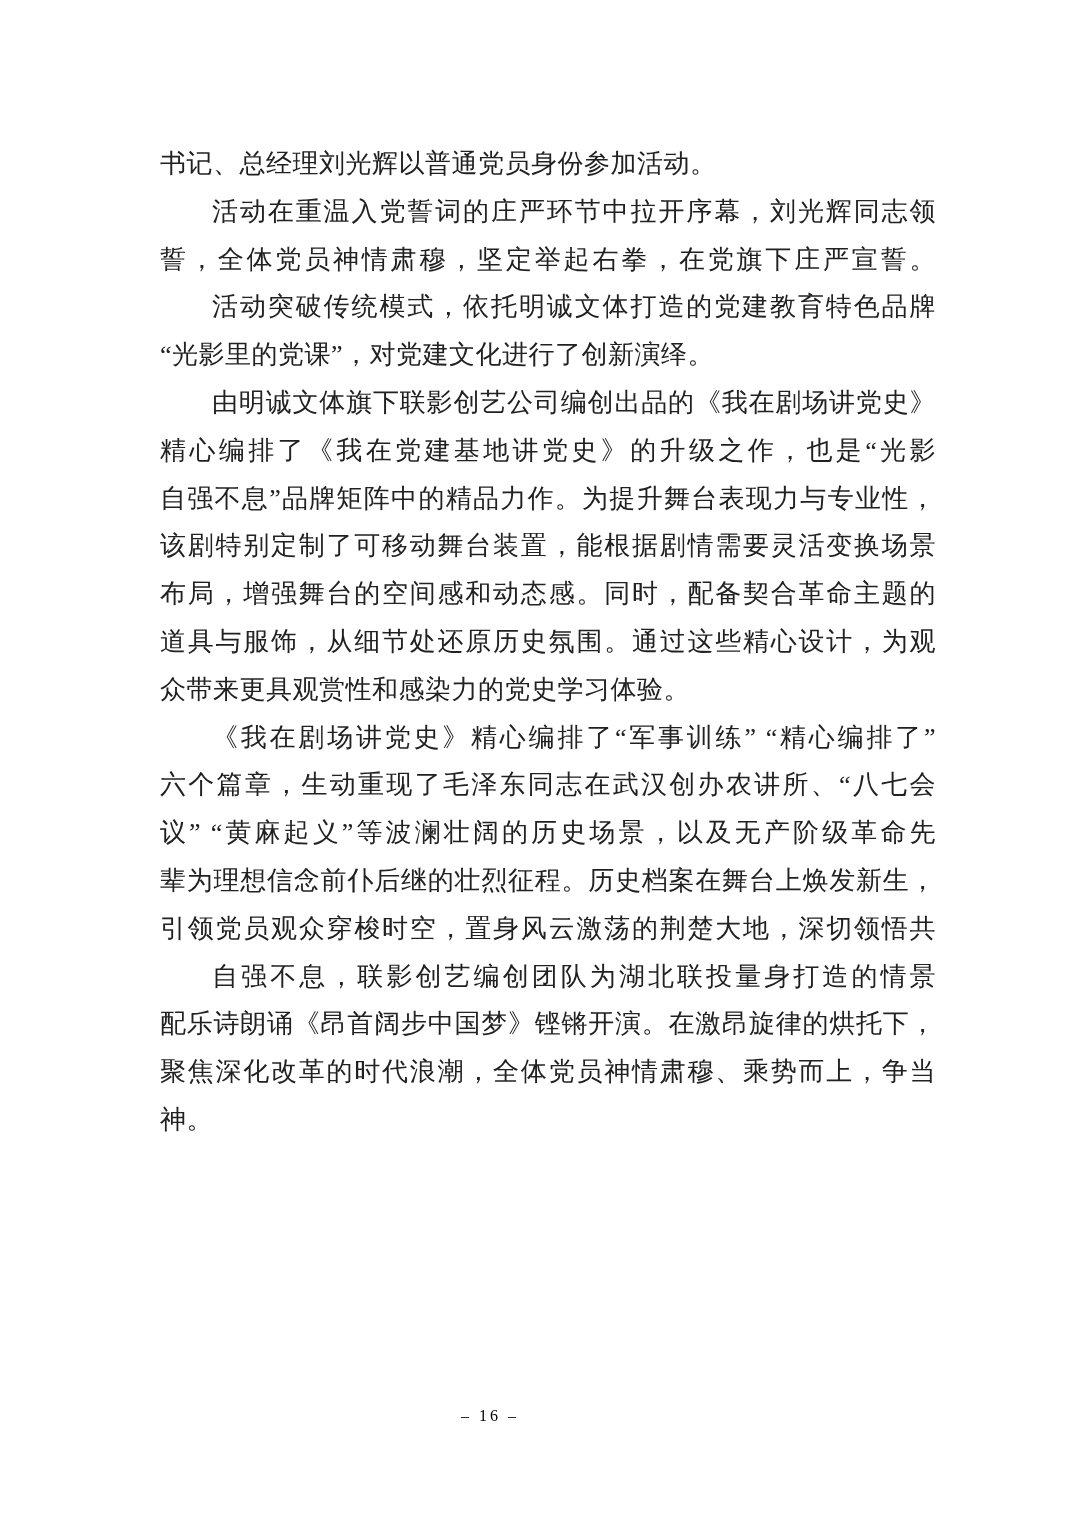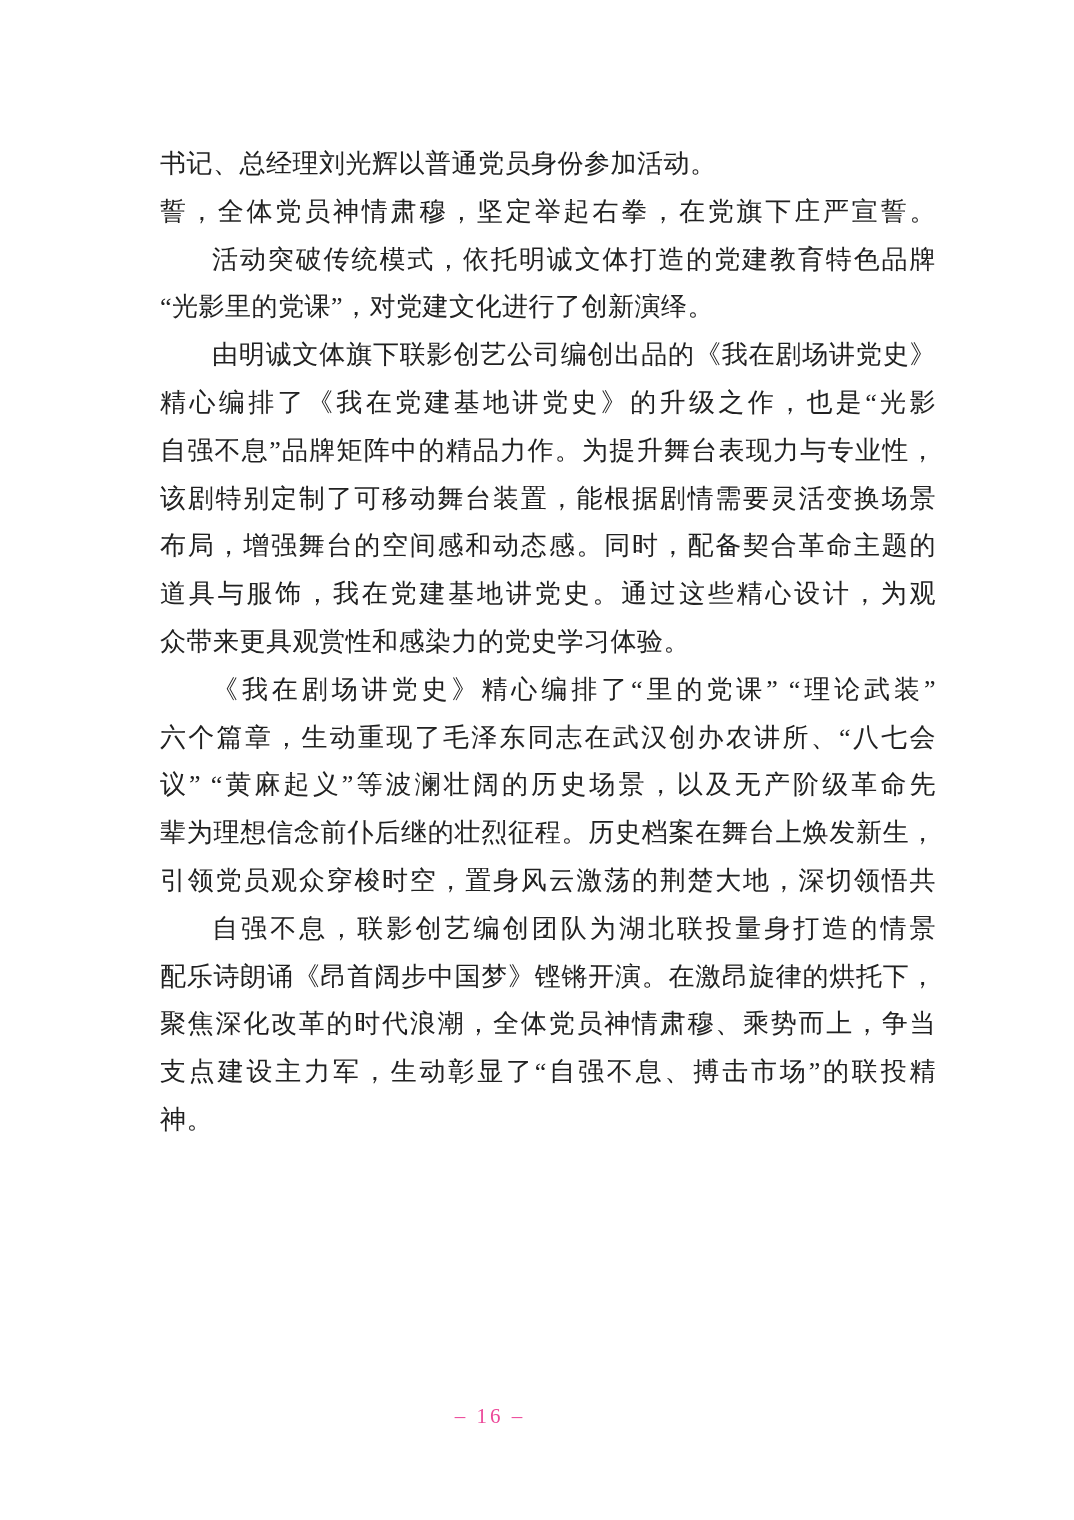--- a/index.html
+++ b/index.html
@@ -47,59 +47,59 @@
   }
   .line.indent {
     text-indent: 2em;
   }
   .footer {
     position: absolute;
     left: 0;
     top: 1400px;
     width: 980px;
     text-align: center;
-    font-size: 21px;
+    font-size: 16px;
     line-height: 32px;
     letter-spacing: 3px;
-    color: #ec4899;
+    color: #000000;
   }
 </style>
 </head>
 <body>
 
 <div class="page">
   <div class="textblock">
       <div class="paragraph">
         <div class="line">书记、总经理刘光辉以普通党员身份参加活动。</div>
       </div>
       <div class="paragraph">
+        <div class="line flush indent">活动在重温入党誓词的庄严环节中拉开序幕，刘光辉同志领</div>
         <div class="line flush">誓，全体党员神情肃穆，坚定举起右拳，在党旗下庄严宣誓。</div>
       </div>
       <div class="paragraph">
         <div class="line flush indent">活动突破传统模式，依托明诚文体打造的党建教育特色品牌</div>
         <div class="line">“光影里的党课”，对党建文化进行了创新演绎。</div>
       </div>
       <div class="paragraph">
         <div class="line flush indent">由明诚文体旗下联影创艺公司编创出品的《我在剧场讲党史》</div>
         <div class="line flush">精心编排了《我在党建基地讲党史》的升级之作，也是“光影</div>
         <div class="line flush">自强不息”品牌矩阵中的精品力作。为提升舞台表现力与专业性，</div>
         <div class="line flush">该剧特别定制了可移动舞台装置，能根据剧情需要灵活变换场景</div>
         <div class="line flush">布局，增强舞台的空间感和动态感。同时，配备契合革命主题的</div>
-        <div class="line flush">道具与服饰，我在党建基地讲党史。通过这些精心设计，为观</div>
+        <div class="line flush">道具与服饰，从细节处还原历史氛围。通过这些精心设计，为观</div>
         <div class="line">众带来更具观赏性和感染力的党史学习体验。</div>
       </div>
       <div class="paragraph">
-        <div class="line flush indent">《我在剧场讲党史》精心编排了“里的党课” “理论武装”</div>
+        <div class="line flush indent">《我在剧场讲党史》精心编排了“军事训练” “精心编排了”</div>
         <div class="line flush">六个篇章，生动重现了毛泽东同志在武汉创办农讲所、“八七会</div>
         <div class="line flush">议” “黄麻起义”等波澜壮阔的历史场景，以及无产阶级革命先</div>
         <div class="line flush">辈为理想信念前仆后继的壮烈征程。历史档案在舞台上焕发新生，</div>
         <div class="line flush">引领党员观众穿梭时空，置身风云激荡的荆楚大地，深切领悟共</div>
       </div>
       <div class="paragraph">
         <div class="line flush indent">自强不息，联影创艺编创团队为湖北联投量身打造的情景</div>
         <div class="line flush">配乐诗朗诵《昂首阔步中国梦》铿锵开演。在激昂旋律的烘托下，</div>
         <div class="line flush">聚焦深化改革的时代浪潮，全体党员神情肃穆、乘势而上，争当</div>
-        <div class="line flush">支点建设主力军，生动彰显了“自强不息、搏击市场”的联投精</div>
         <div class="line">神。</div>
       </div>
     </div>
   <div class="footer">– 16 –</div>
 </div>
 
 </body></html>

